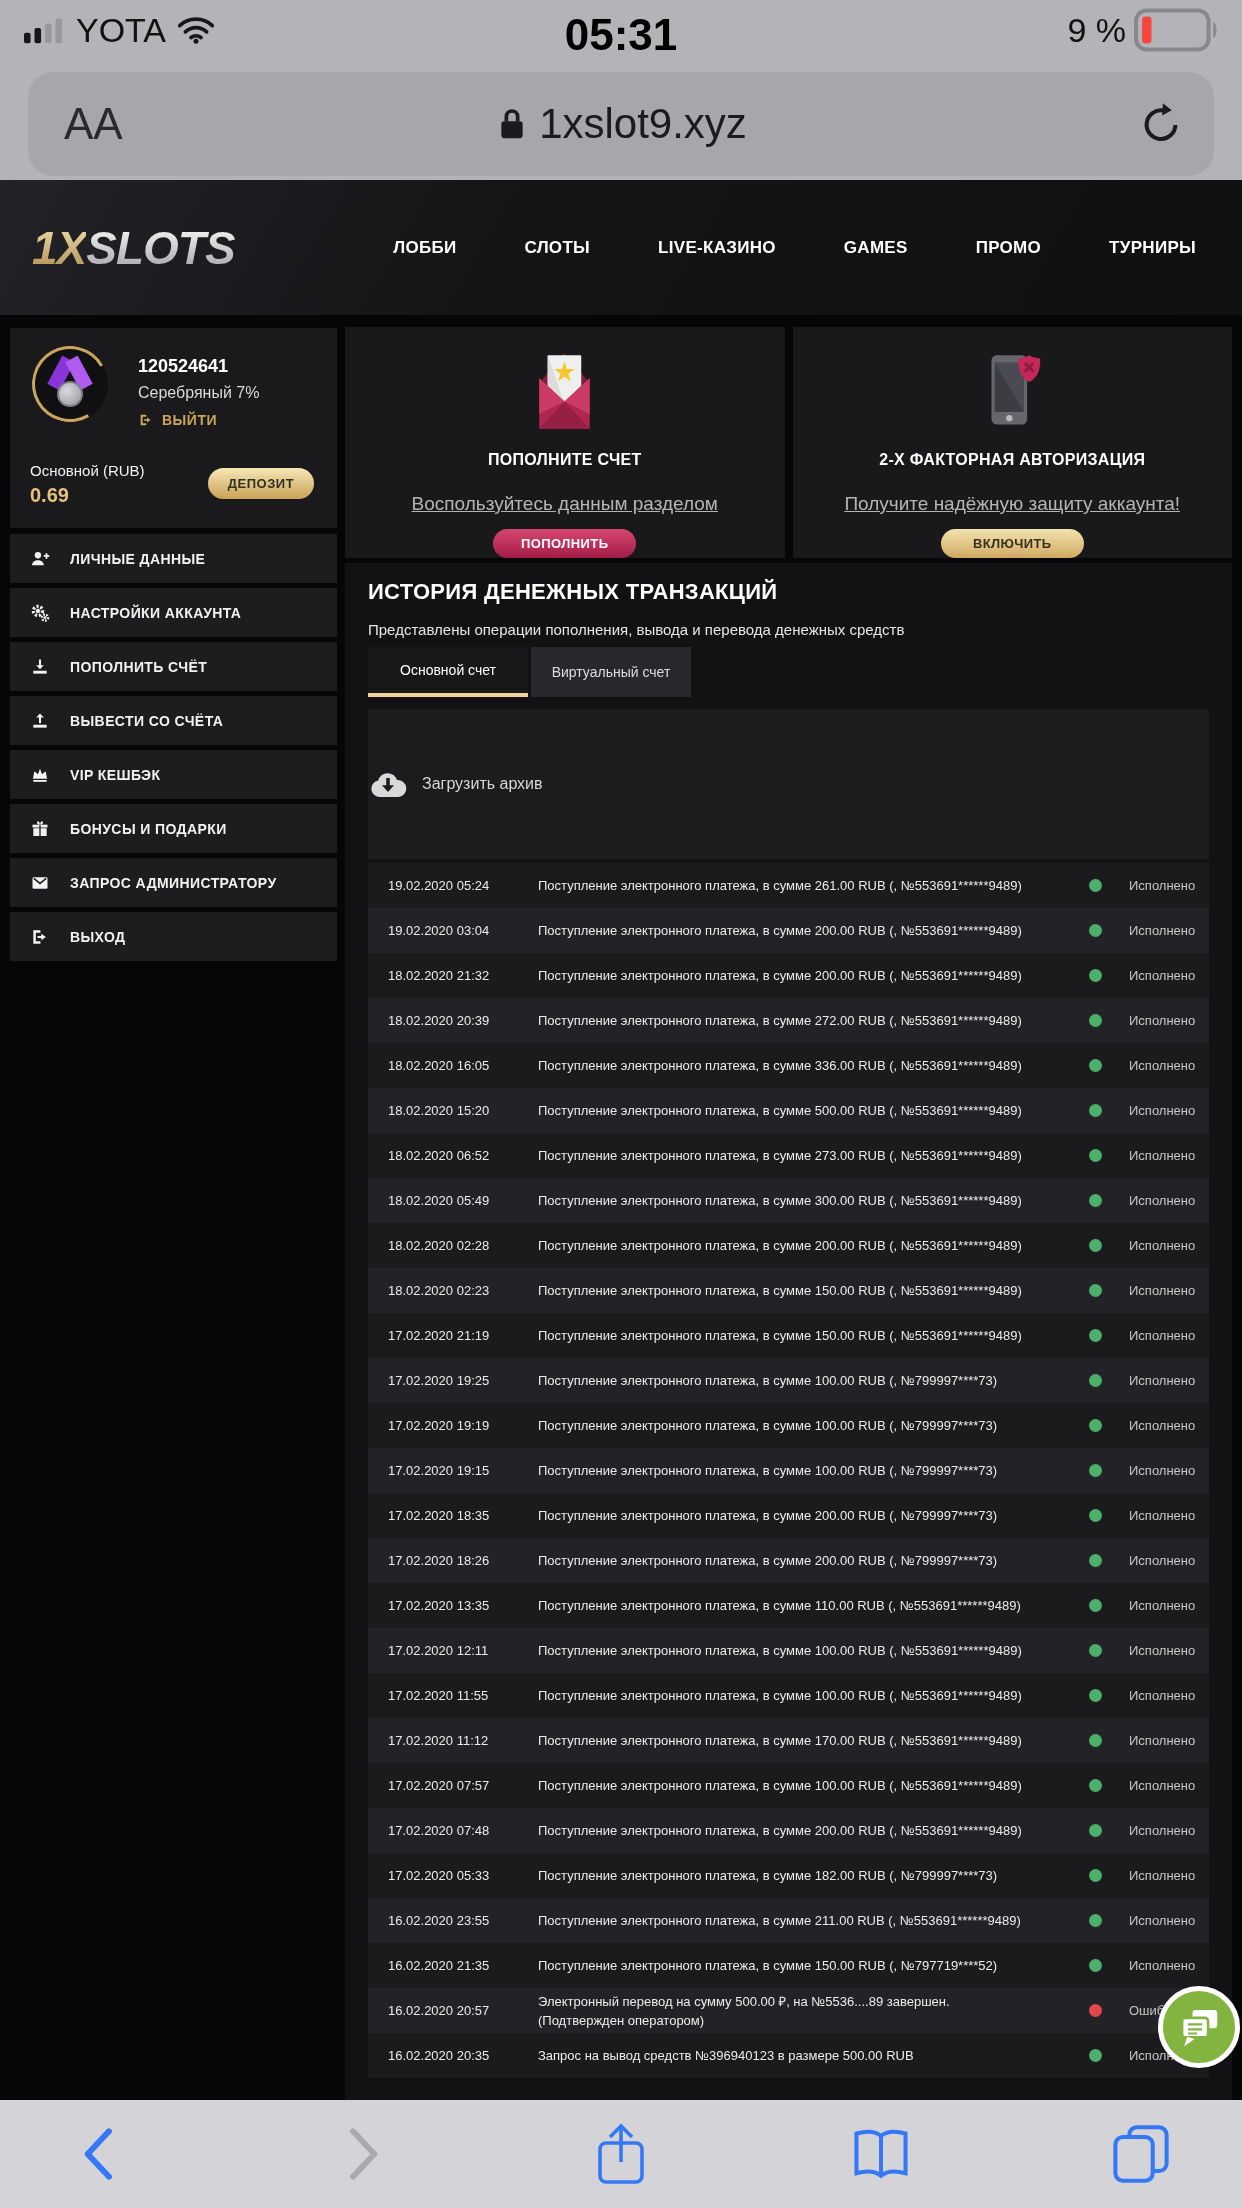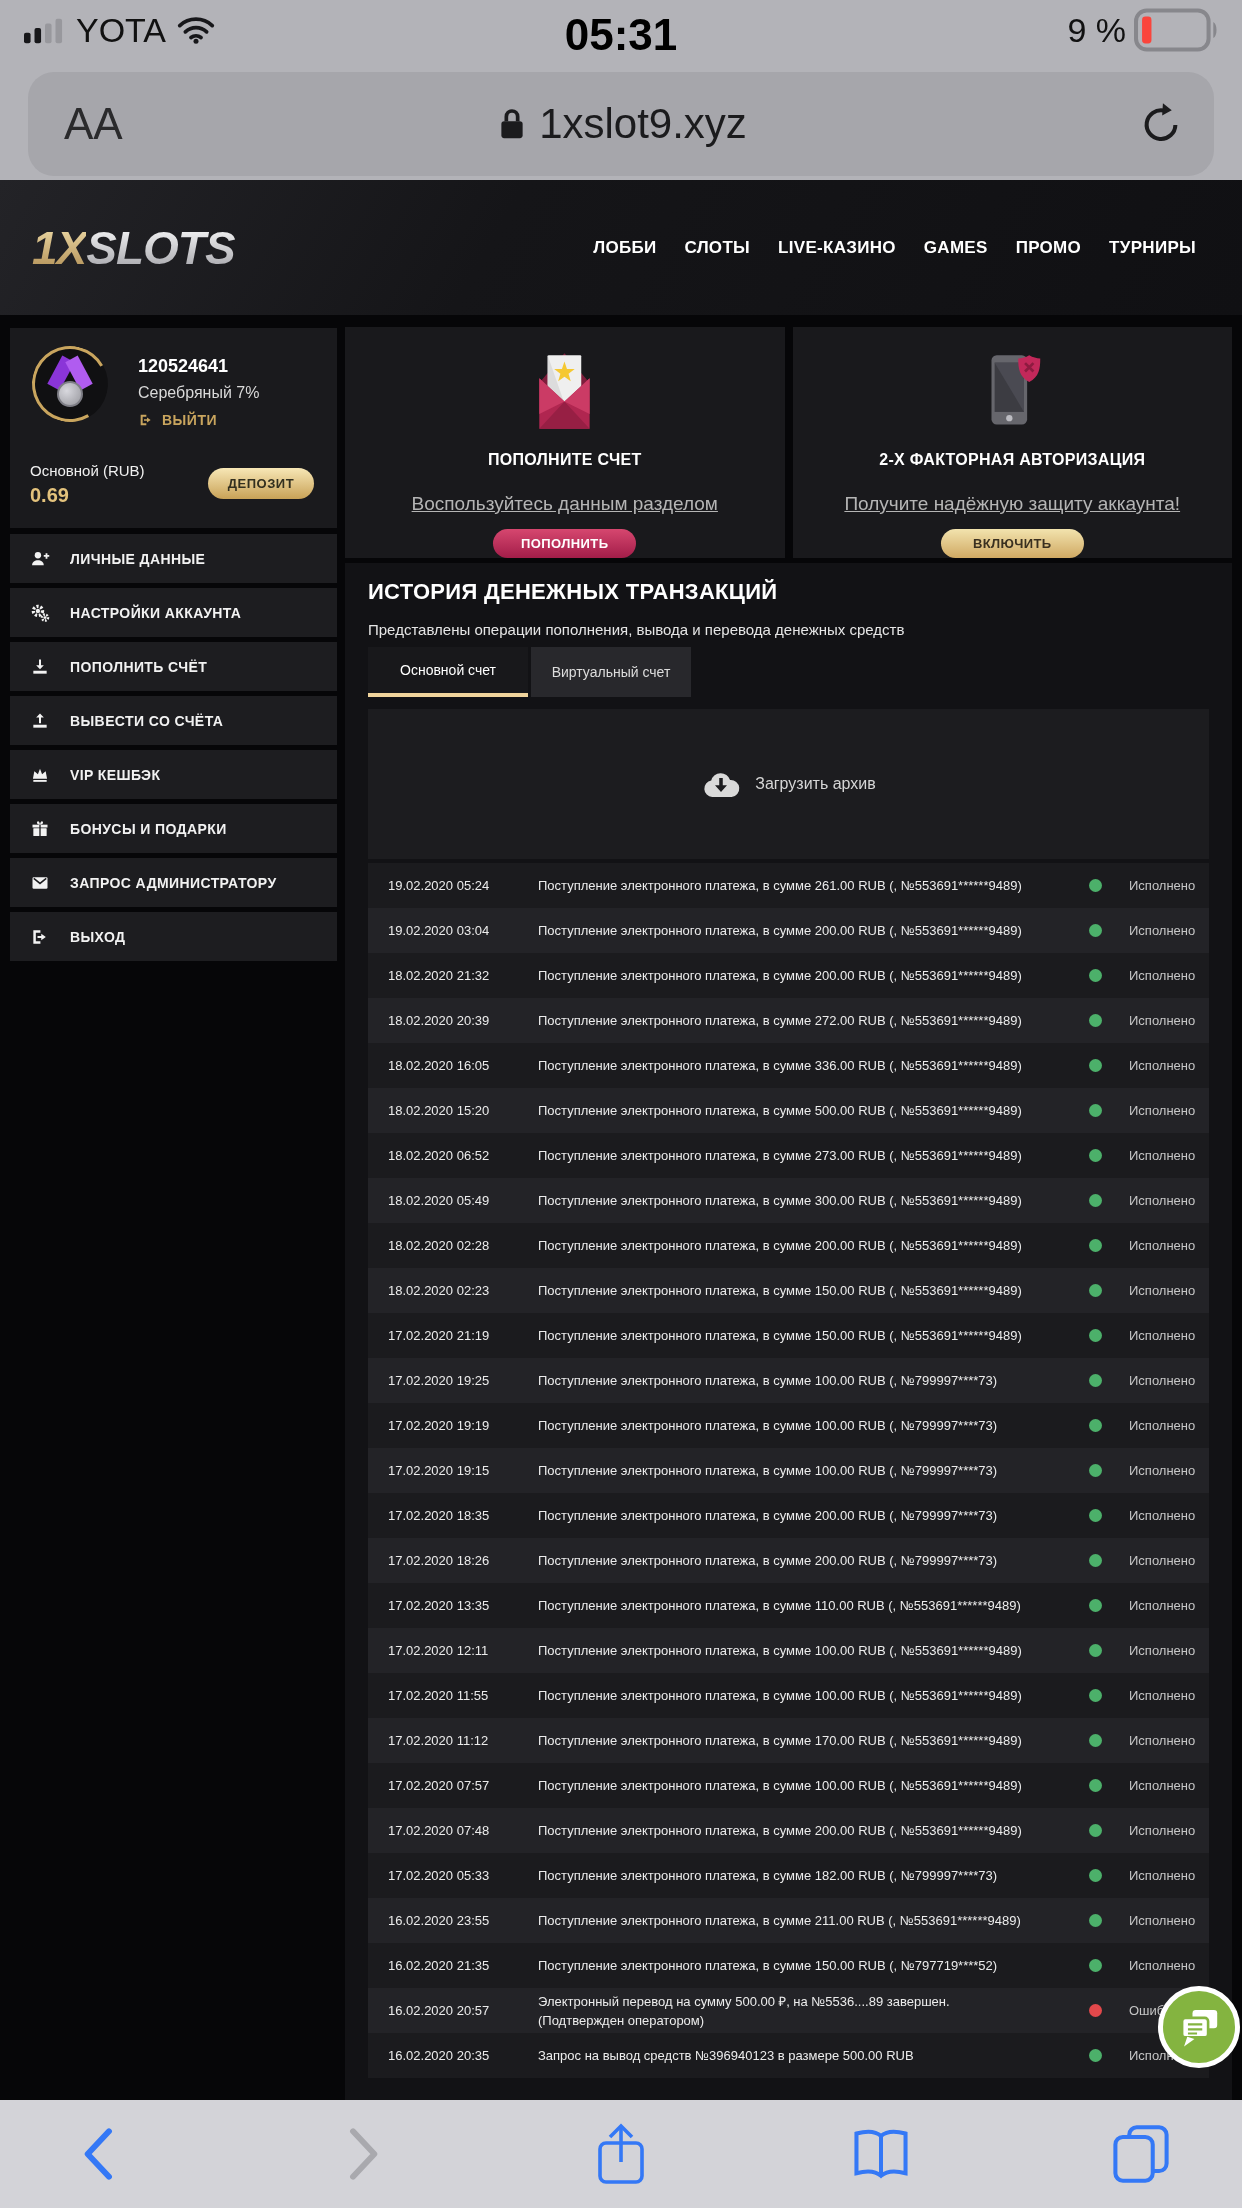--- a/index.html
+++ b/index.html
@@ -29,21 +29,21 @@
   .url-text { font-size:42px; color:#1b1b1d; }
   .reload-btn { position:absolute; right:30px; top:0; height:104px; display:flex; align-items:center; }
   .reload-btn svg { width:46px; height:46px; }
   
   .site-header { position:absolute; top:180px; left:0; width:1242px; height:135px;
     background:linear-gradient(120deg,#232327 0%,#151518 40%,#101013 100%); }
   .logo { position:absolute; left:32px; top:0; height:135px; display:flex; align-items:center;
     font-size:46px; font-weight:bold; font-style:italic; letter-spacing:-1px; }
   .logo-1x { background:linear-gradient(180deg,#f2e0ad,#ad8a50); -webkit-background-clip:text; background-clip:text; color:transparent; }
   .logo-slots { background:linear-gradient(180deg,#ffffff,#9d9da3); -webkit-background-clip:text; background-clip:text; color:transparent; }
-  .main-nav { position:absolute; right:46px; top:0; height:135px; display:flex; align-items:center; gap:28px; }
+  .main-nav { position:absolute; right:46px; top:0; height:135px; display:flex; align-items:center; gap:68px; }
   .nav-item { font-size:17px; font-weight:bold; color:#fff; letter-spacing:0.3px; cursor:pointer; }
   
   .user-panel { position:absolute; left:10px; top:328px; width:327px; height:200px; background:#1a1a1d; }
   .avatar { position:absolute; left:22px; top:18px; width:76px; height:76px; border-radius:50%;
     border:3px solid #c9a55e; border-right-color:transparent; transform:rotate(15deg);
     background:#101012; display:flex; align-items:center; justify-content:center; }
   .medal { position:relative; width:44px; height:54px; transform:rotate(-15deg); }
   .ribbon-l,.ribbon-r { position:absolute; top:0; width:14px; height:32px; }
   .ribbon-l { left:6px; background:#8a35d8; transform:rotate(28deg); }
   .ribbon-r { right:6px; background:#b05cf0; transform:rotate(-28deg); }
@@ -79,21 +79,21 @@
   .btn-gold { background:linear-gradient(180deg,#f2e3ae,#d0a963); color:#3a3020; }
   
   .section { position:absolute; left:345px; top:563px; width:887px; height:1537px; background:#121215; }
   .sec-title { position:absolute; left:23px; top:16px; font-size:22px; font-weight:bold; color:#fff; letter-spacing:0.3px; }
   .sec-sub { position:absolute; left:23px; top:58px; font-size:15px; color:#e6e6e6; }
   .tabs { position:absolute; left:23px; top:84px; display:flex; gap:3px; }
   .tab { width:160px; height:50px; display:flex; align-items:center; justify-content:center;
     font-size:14px; color:#ddd; background:#28282c; cursor:pointer; }
   .tab.active { background:#18181b; border-bottom:4px solid #f0d49c; color:#fff; }
   .archive { position:absolute; left:23px; top:146px; width:841px; height:150px; background:#1c1c1f;
-    display:flex; align-items:center; justify-content:center; gap:14px; cursor:pointer; }
+    display:flex; align-items:center; gap:14px; cursor:pointer; }
   .archive .icn { width:40px; height:30px; }
   .archive-lbl { font-size:16px; color:#d6d6d6; }
   .rows { position:absolute; left:23px; top:300px; width:841px; }
   .row { display:flex; align-items:center; min-height:45px; background:#1b1b1e; }
   .row:nth-child(even) { background:#232327; }
   .r-date { flex:0 0 170px; padding-left:20px; font-size:13px; color:#ececec; }
   .r-desc { flex:1; font-size:13px; color:#ececec; line-height:19px; padding-right:6px; }
   .r-status { flex:0 0 120px; display:flex; align-items:center; gap:27px; font-size:13px; color:#c6c6c6; }
   .dot { width:13px; height:13px; border-radius:50%; flex:0 0 auto; }
   .dot.done { background:#4cb06a; }

